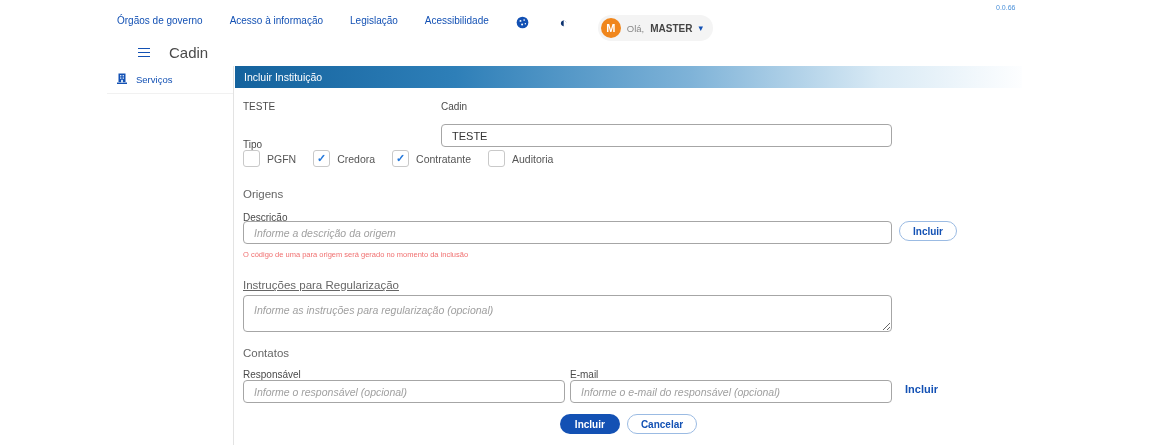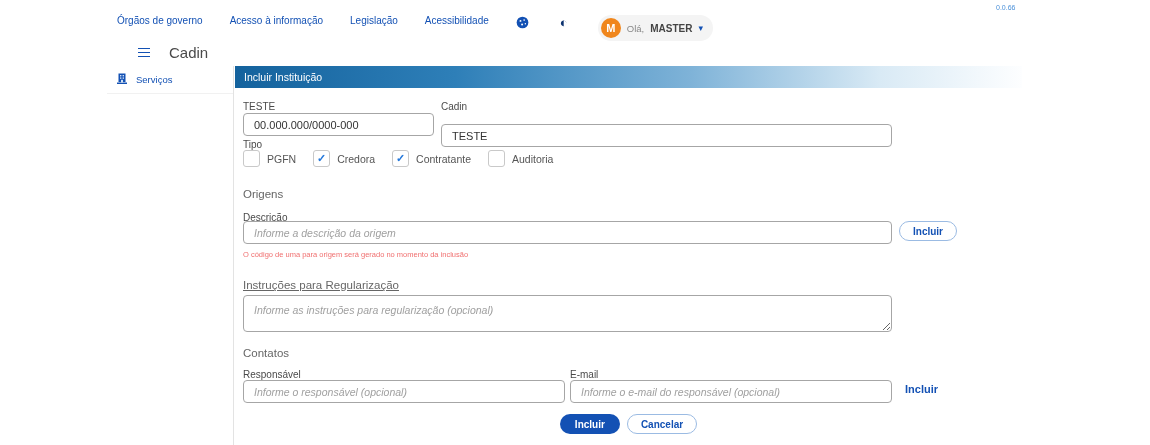--- a/index.html
+++ b/index.html
@@ -134,21 +134,20 @@
           <rect x="4" y="6.8" width="2" height="2.7" fill="#cfe0f5"></rect>
         </svg>
       </span>
       <span>Serviços</span>
     </div>
   </div>
 
   <div class="panel-bar">Incluir Instituição</div>
 
   <div class="f-label" style="left:243px;top:101px;">TESTE</div>
-  <input class="f-input" style="left: 243px; top: 113px; width: 191px;" value="00.000.000/0000-000">
   <div class="f-label" style="left:441px;top:101px;">Cadin</div>
   <input class="f-input" style="left: 441px; top: 113px; width: 451px; margin-top: 11px;" value="TESTE">
 
   <div class="f-label" style="left:243px;top:139px;">Tipo</div>
   <div class="cb-row">
     <div class="cb-item">
       <span class="cb-box"></span>
       <span class="cb-label">PGFN</span>
     </div>
     <div class="cb-item">

